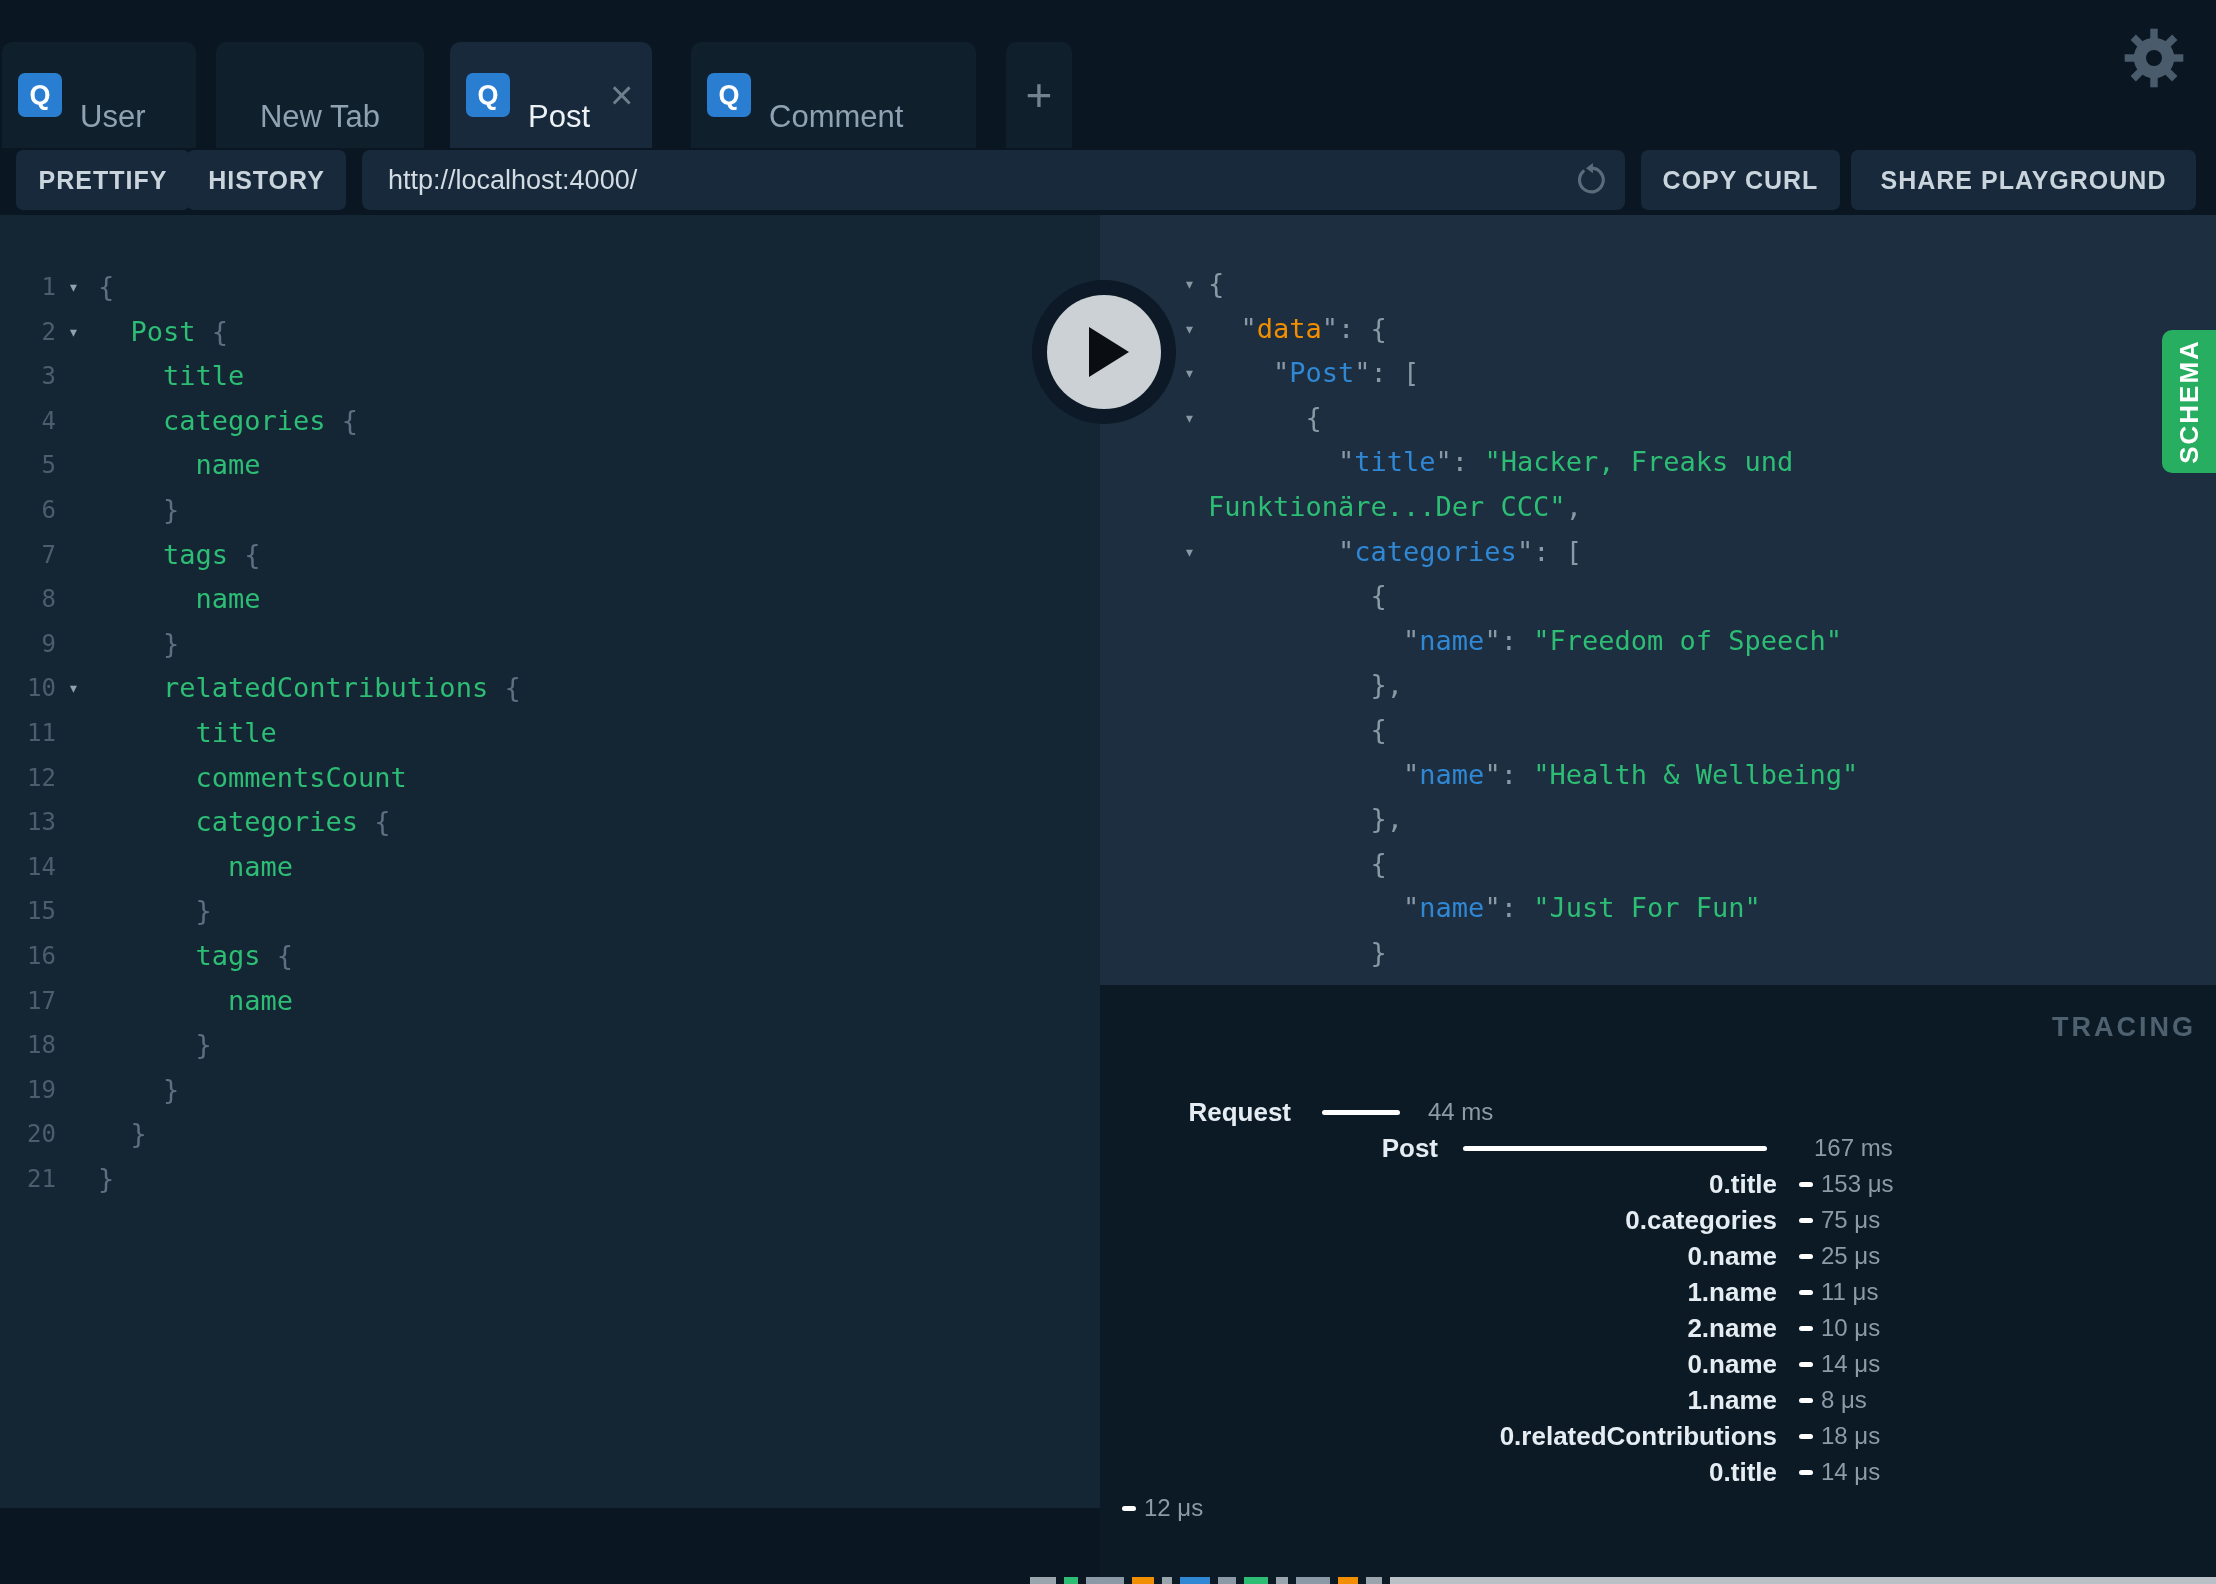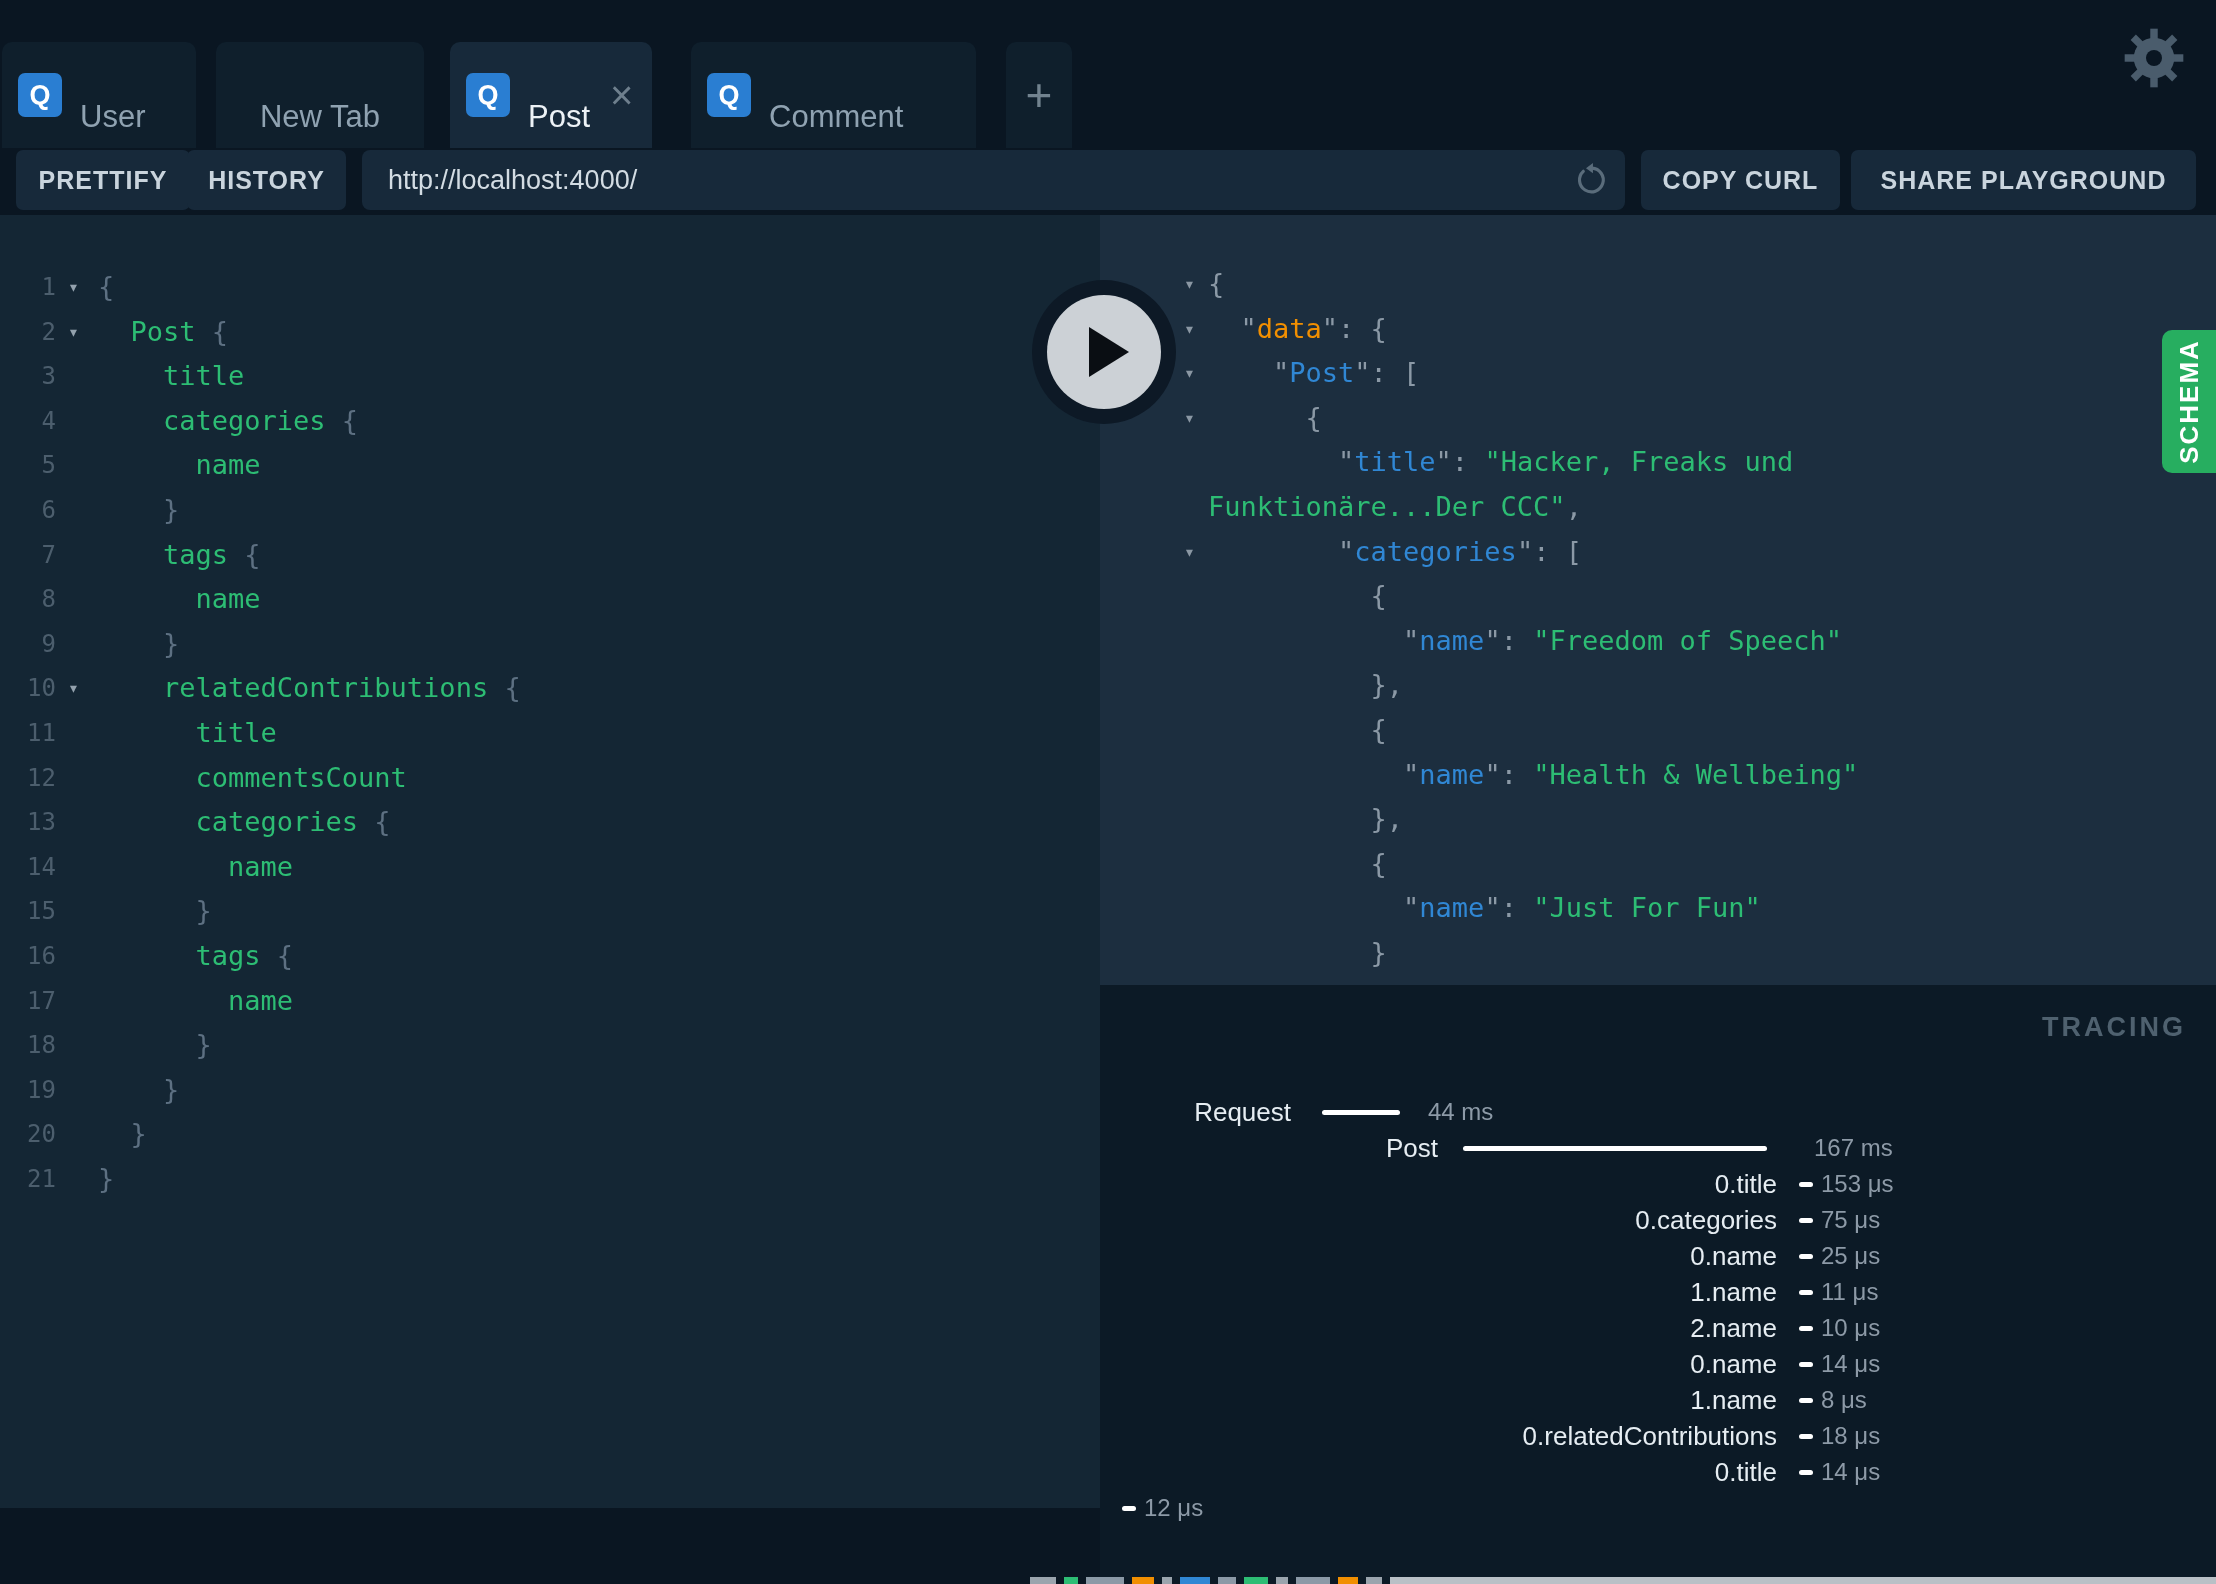--- a/index.html
+++ b/index.html
@@ -72,25 +72,25 @@
             margin-left:10px;}
 
   
   #schema-tab{position:absolute;left:2162px;top:330px;width:54px;height:143px;
               background:#27ae60;border-radius:10px 0 0 10px;display:flex;
               align-items:center;justify-content:center;cursor:pointer;z-index:6;}
   #schema-tab span{transform:rotate(-90deg);color:#fff;font-weight:bold;font-size:26px;
                    letter-spacing:2px;white-space:nowrap;}
 
   
-  #tracing-title{position:absolute;top:27px;right:30px;font-size:27px;font-weight:bold;
+  #tracing-title{position:absolute;top:27px;right:20px;font-size:27px;font-weight:bold;
                  letter-spacing:3px;color:#4f616f;}
   #t-rows{position:absolute;top:109px;left:0;right:0;}
   .t-row{display:flex;align-items:center;height:36px;}
-  .t-label{text-align:right;color:#e6edf2;font-size:26px;flex:none;white-space:nowrap;}
+  .t-label{text-align:right;color:#e6edf2;font-size:26px;flex:none;white-space:nowrap;font-weight:bold;}
   .t-bar{height:5px;background:#ffffff;border-radius:2.5px;flex:none;}
   .t-val{color:#8d9aa7;font-size:24px;flex:none;white-space:nowrap;}
 
   
   #frag-strip{position:absolute;left:1030px;top:1577px;height:7px;width:360px;
               display:flex;gap:8px;z-index:7;overflow:hidden;}
   #frag-strip i{display:block;height:7px;}
   #gray-strip{position:absolute;left:1390px;top:1577px;height:7px;width:826px;
               background:#b9c0c6;z-index:7;}
 </style>

